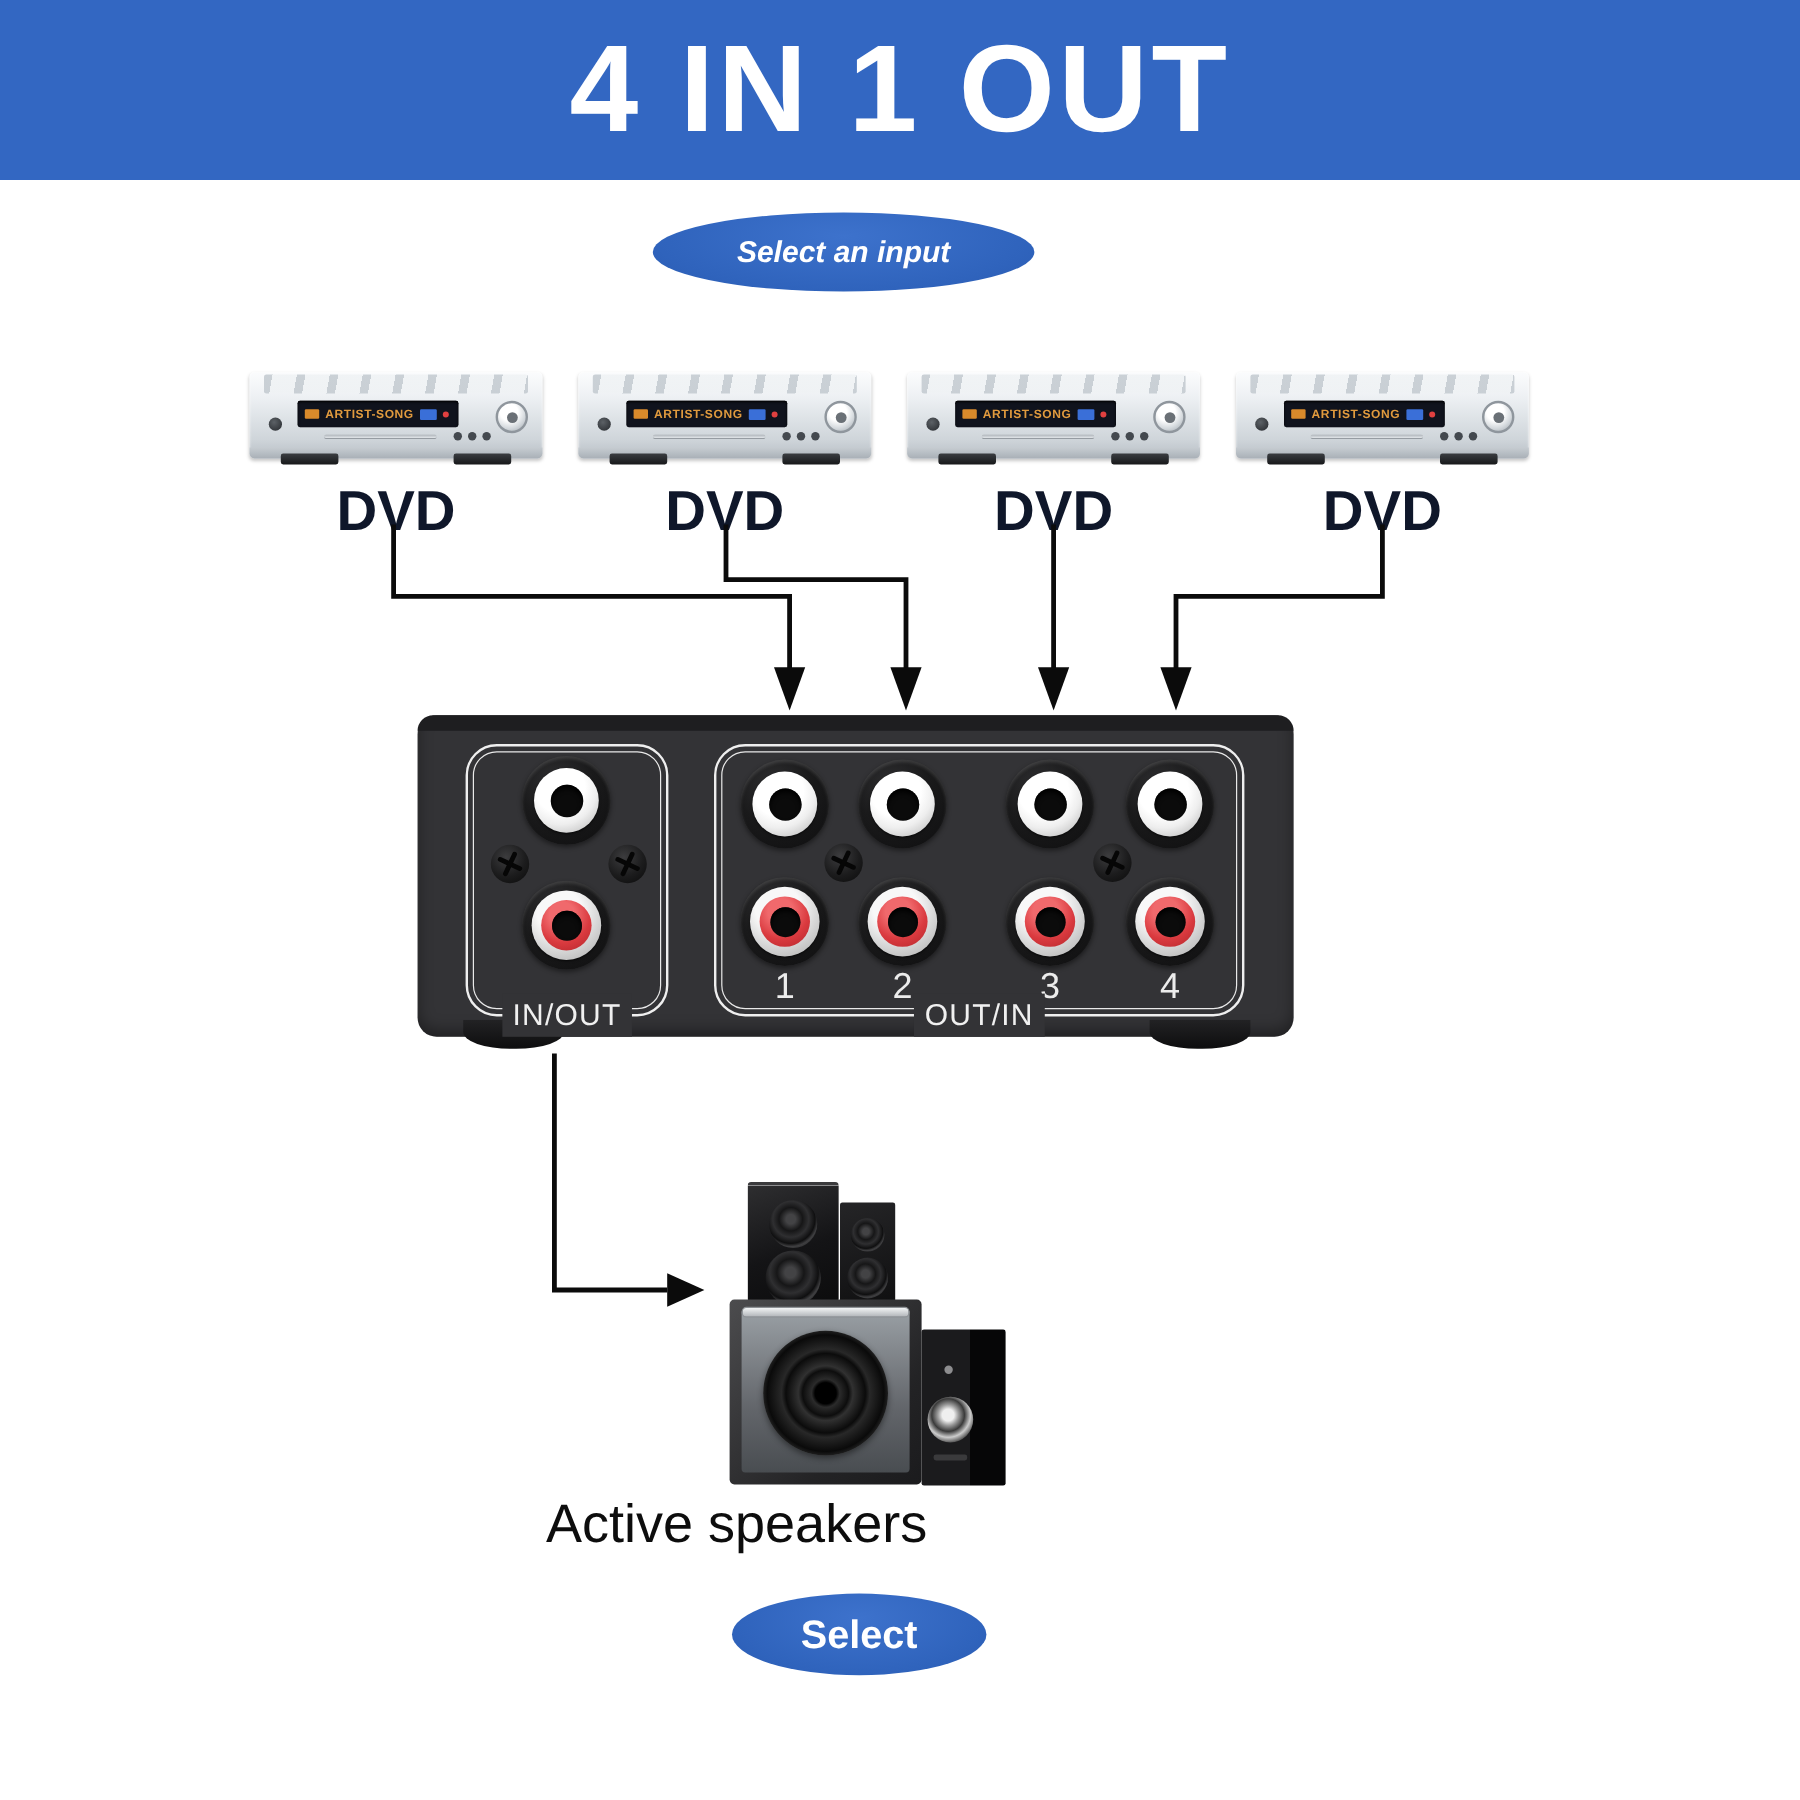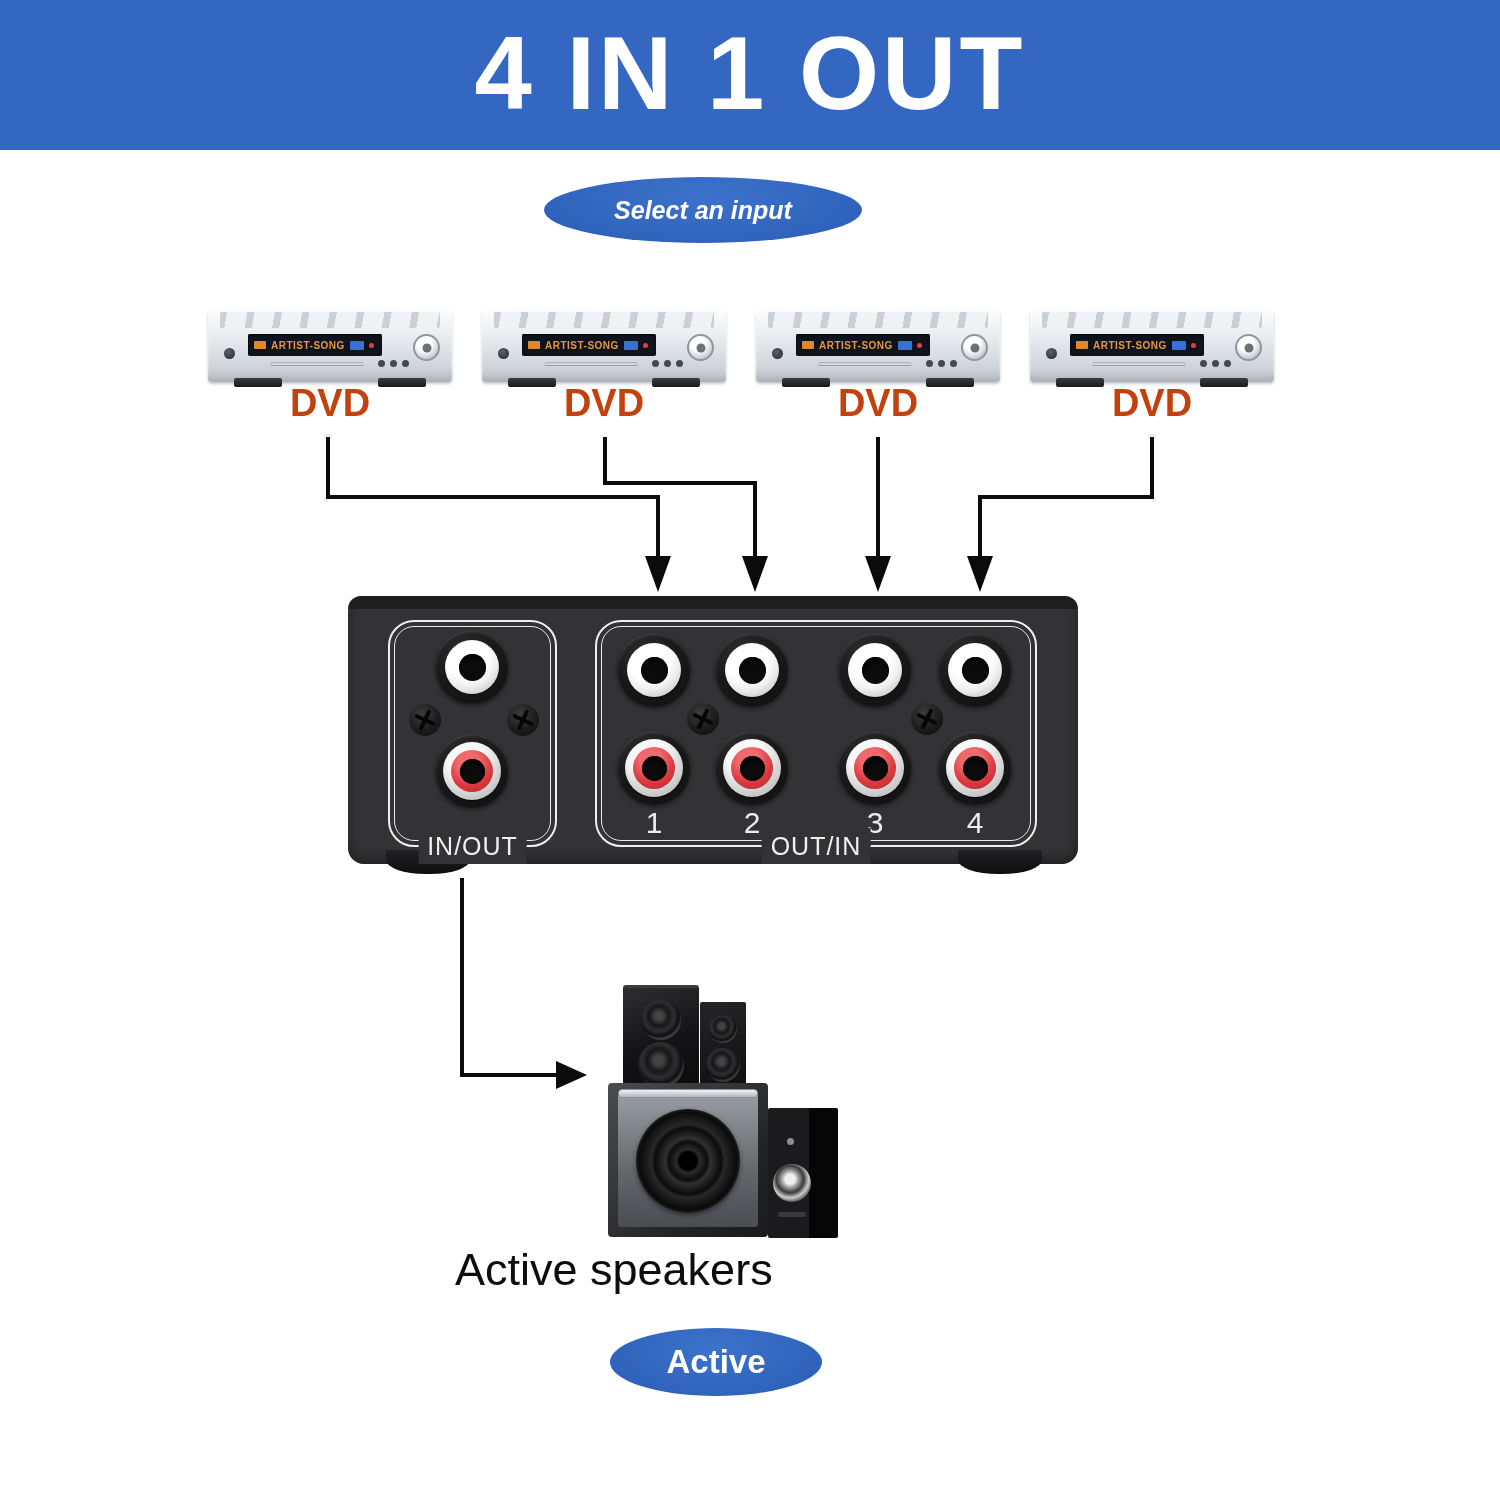--- a/index.html
+++ b/index.html
@@ -45,21 +45,21 @@
              background:radial-gradient(circle at 40% 35%,#5c6166,#25282c); }
   .dvd-tray { position:absolute; left:62px; top:52px; width:94px; height:4px; border-radius:2px;
               background:linear-gradient(180deg,#a9afb5,#e3e7ea); border-bottom:1px solid #969ca2; }
   .dvd-dots { position:absolute; left:170px; top:50px; display:flex; gap:5px; }
   .dvd-dots i { width:7px; height:7px; border-radius:50%; background:#44494f; }
   .dvd-base { position:absolute; left:0; right:0; bottom:0; height:9px; border-radius:0 0 4px 4px;
               background:linear-gradient(180deg,#c6ccd1,#a9b0b7); }
   .dvd-foot { position:absolute; bottom:-5px; width:48px; height:9px; border-radius:2px;
               background:linear-gradient(180deg,#3a3d41,#17181a); }
   .dvd-foot.l { left:26px; } .dvd-foot.r { right:26px; }
-  .dvd-label { font-size:38px; font-weight:700; color:#c2410c; }
+  .dvd-label { margin-top:16px; font-size:47px; font-weight:700; color:#0f172a; }
 
   
   .wires { position:absolute; left:0; top:0; width:1500px; height:1500px; pointer-events:none; }
   .wires path { stroke:#0b0b0b; stroke-width:4; fill:none; }
   .wires polygon { fill:#0b0b0b; }
 
   
   .switcher { position:absolute; left:348px; top:596px; width:730px; height:268px; border-radius:16px;
               background:#333336;
               box-shadow:inset 0 -5px 12px rgba(0,0,0,.38), inset 0 2px 2px rgba(255,255,255,.07); }
@@ -366,17 +366,17 @@
     <div class="spk-tower">
       <div class="tower-dot"></div>
       <div class="tower-drv"></div>
       <div class="tower-grill"></div>
     </div>
   </div>
 
   <div class="caption">Active speakers</div>
 
   <div class="badge badge-output">
-    <span>Active</span>
+    <span>Select</span>
   </div>
 
 
 </div>
 
 </body></html>

